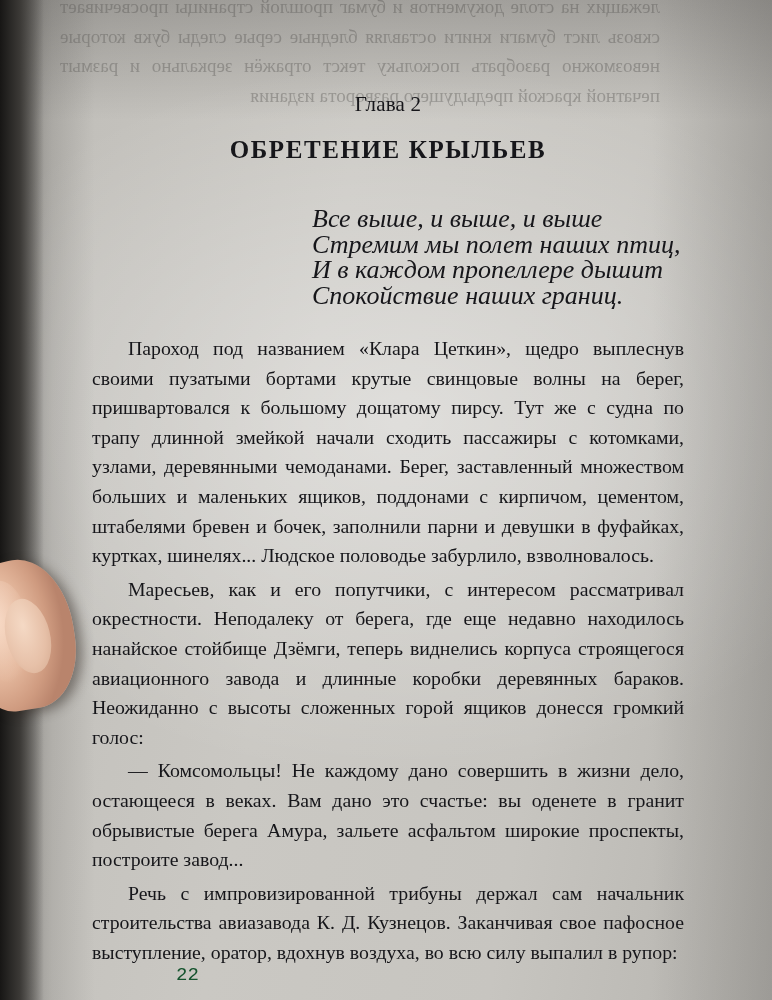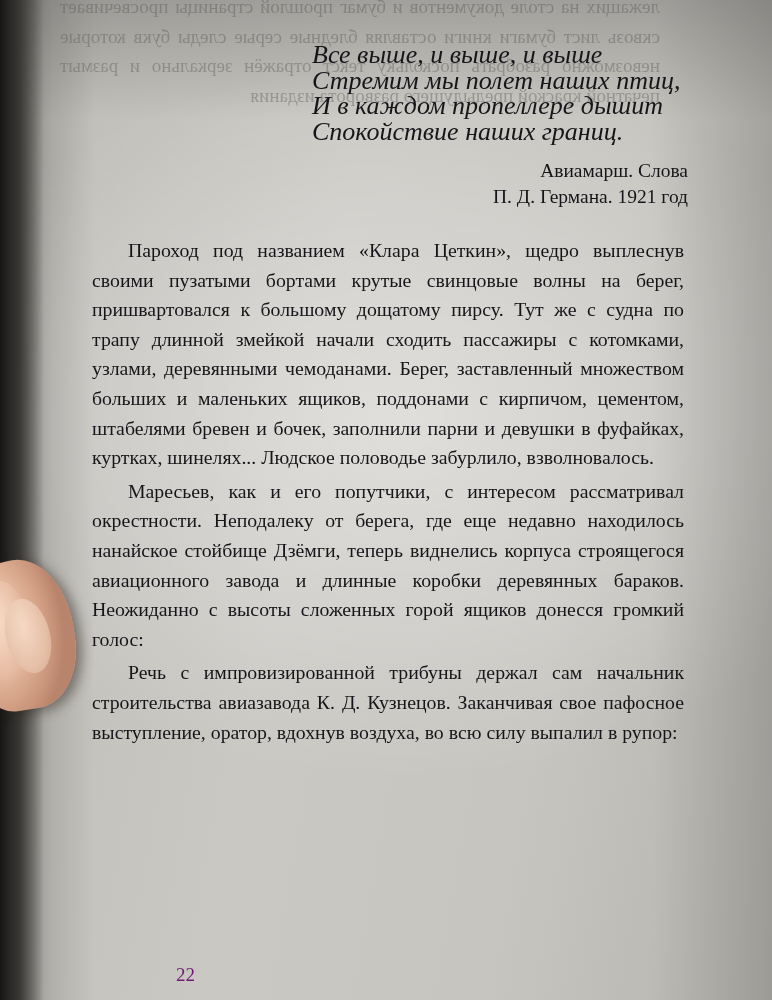--- a/index.html
+++ b/index.html
@@ -117,21 +117,22 @@
   .body-text p {
     margin: 4px;
     text-indent: 36px;
   }
 
   .page-number {
     position: absolute;
     left: 88px;
     bottom: 14px;
     font-size: 19px;
-    color: #701a75;
+    color: #14532d;
+    font-family: Liberation Mono, monospace;
   }
 
   
   .finger {
     position: absolute;
     left: -34px;
     top: 560px;
     width: 108px;
     height: 150px;
     border-radius: 54px 50px 46px 40px / 70px 74px 66px 62px;
@@ -177,31 +178,32 @@
 
   <div class="bleed-through">лежащих на столе документов и бумаг прошлой страницы просвечивает сквозь лист бумаги книги оставляя бледные серые следы букв которые невозможно разобрать поскольку текст отражён зеркально и размыт печатной краской предыдущего разворота издания</div>
 
   <div class="sheet-shadow-top"></div>
   <div class="sheet-shadow-left"></div>
   <div class="sheet-shadow-right"></div>
   <div class="gutter"></div>
 
   <div class="content">
 
+    <div class="chapter-label">Глава 2</div>
+    <div class="chapter-title">ОБРЕТЕНИЕ КРЫЛЬЕВ</div>
 
     <div class="epigraph" style="white-space: pre-line;">Все выше, и выше, и выше
 Стремим мы полет наших птиц,
 И в каждом пропеллере дышит
 Спокойствие наших границ.</div>
-    <div class="epigraph-source" style="white-space: pre-line;">Авиамарш. Слова
-П. Д. Германа. 1921 год</div>
 
     <div class="body-text">
       <p>Пароход под названием «Клара Цеткин», щедро выплеснув своими пузатыми бортами крутые свинцовые волны на берег, пришвартовался к большому дощатому пирсу. Тут же с судна по трапу длинной змейкой начали сходить пассажиры с котомками, узлами, деревянными чемоданами. Берег, заставленный множеством больших и маленьких ящиков, поддонами с кирпичом, цементом, штабелями бревен и бочек, заполнили парни и девушки в фуфайках, куртках, шинелях... Людское половодье забурлило, взволновалось.</p>
       <p>Маресьев, как и его попутчики, с интересом рассматривал окрестности. Неподалеку от берега, где еще недавно находилось нанайское стойбище Дзёмги, теперь виднелись корпуса строящегося авиационного завода и длинные коробки деревянных бараков. Неожиданно с высоты сложенных горой ящиков донесся громкий голос:</p>
+      <p>— Комсомольцы! Не каждому дано совершить в жизни дело, остающееся в веках. Вам дано это счастье: вы оденете в гранит обрывистые берега Амура, зальете асфальтом широкие проспекты, построите завод...</p>
       <p>Речь с импровизированной трибуны держал сам начальник строительства авиазавода К. Д. Кузнецов. Заканчивая свое пафосное выступление, оратор, вдохнув воздуха, во всю силу выпалил в рупор:</p>
 
     </div>
 
     <div class="page-number">22</div>
   </div>
 
   <div class="finger"></div>
   <div class="finger-nail"></div>
 

